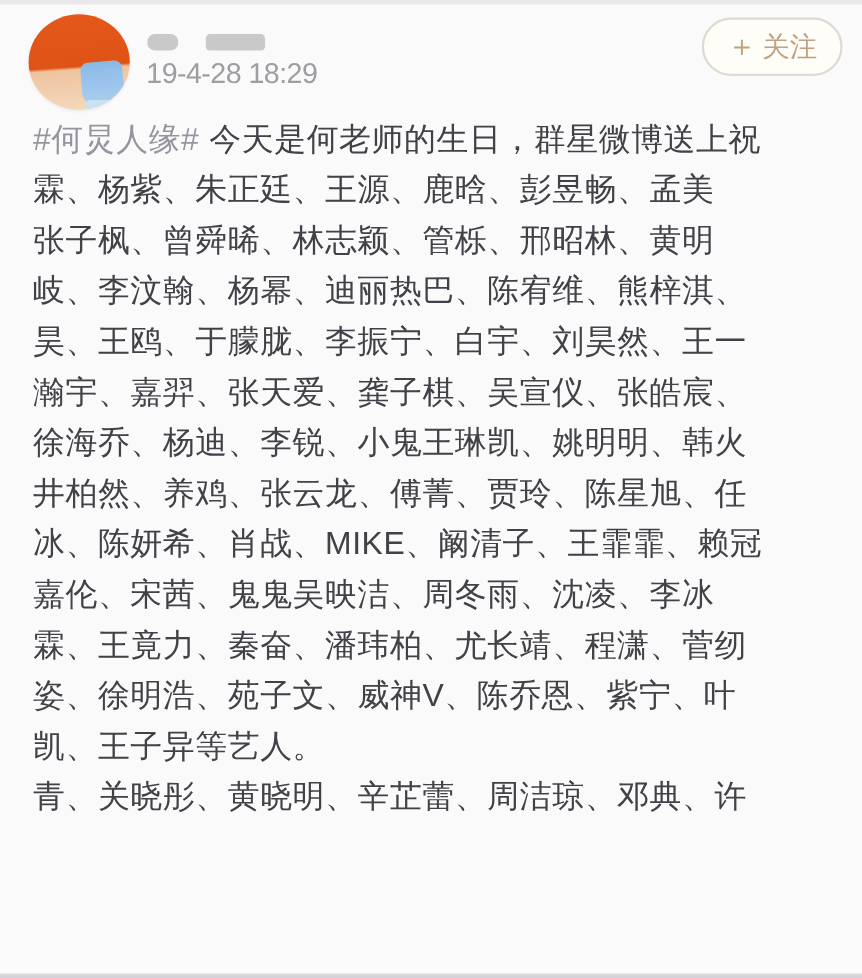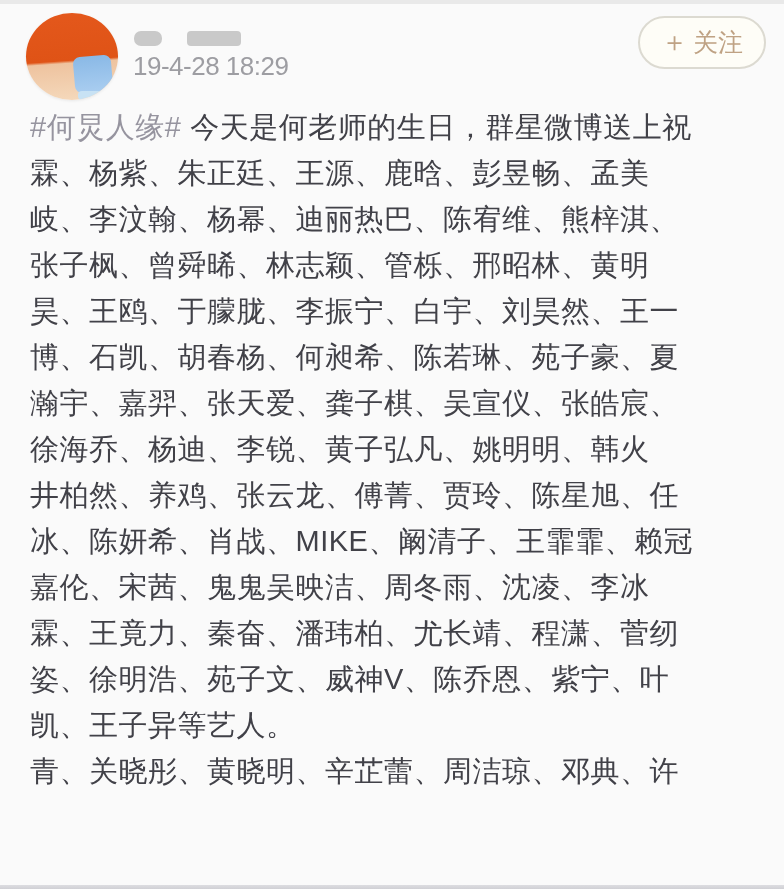--- a/index.html
+++ b/index.html
@@ -89,26 +89,25 @@
   <div class="follow-btn">
     <span class="plus">＋</span>
     <span>关注</span>
   </div>
 
   <div class="post-text">
     <div class="post-line">
       <span class="hashtag">#何炅人缘#</span><span>今天是何老师的生日，群星微博送上祝</span>
     </div>
     <div class="post-line">霖、杨紫、朱正廷、王源、鹿晗、彭昱畅、孟美</div>
+    <div class="post-line">张子枫、曾舜晞、林志颖、管栎、邢昭林、黄明</div>
     <div class="post-line">岐、李汶翰、杨幂、迪丽热巴、陈宥维、熊梓淇、</div>
-    <div class="post-line">张子枫、曾舜晞、林志颖、管栎、邢昭林、黄明</div>
     <div class="post-line">昊、王鸥、于朦胧、李振宁、白宇、刘昊然、王一</div>
-    <div class="post-line">博、石凯、胡春杨、何昶希、陈若琳、苑子豪、夏</div>
     <div class="post-line">瀚宇、嘉羿、张天爱、龚子棋、吴宣仪、张皓宸、</div>
-    <div class="post-line">徐海乔、杨迪、李锐、黄子弘凡、姚明明、韩火</div>
+    <div class="post-line">徐海乔、杨迪、李锐、小鬼王琳凯、姚明明、韩火</div>
     <div class="post-line">井柏然、养鸡、张云龙、傅菁、贾玲、陈星旭、任</div>
     <div class="post-line">冰、陈妍希、肖战、MIKE、阚清子、王霏霏、赖冠</div>
     <div class="post-line">嘉伦、宋茜、鬼鬼吴映洁、周冬雨、沈凌、李冰</div>
     <div class="post-line">霖、王竟力、秦奋、潘玮柏、尤长靖、程潇、菅纫</div>
     <div class="post-line">姿、徐明浩、苑子文、威神V、陈乔恩、紫宁、叶</div>
     <div class="post-line">凯、王子异等艺人。</div>
     <div class="post-line">青、关晓彤、黄晓明、辛芷蕾、周洁琼、邓典、许</div>
   </div>
 
   <div class="bottom-strip"></div>

